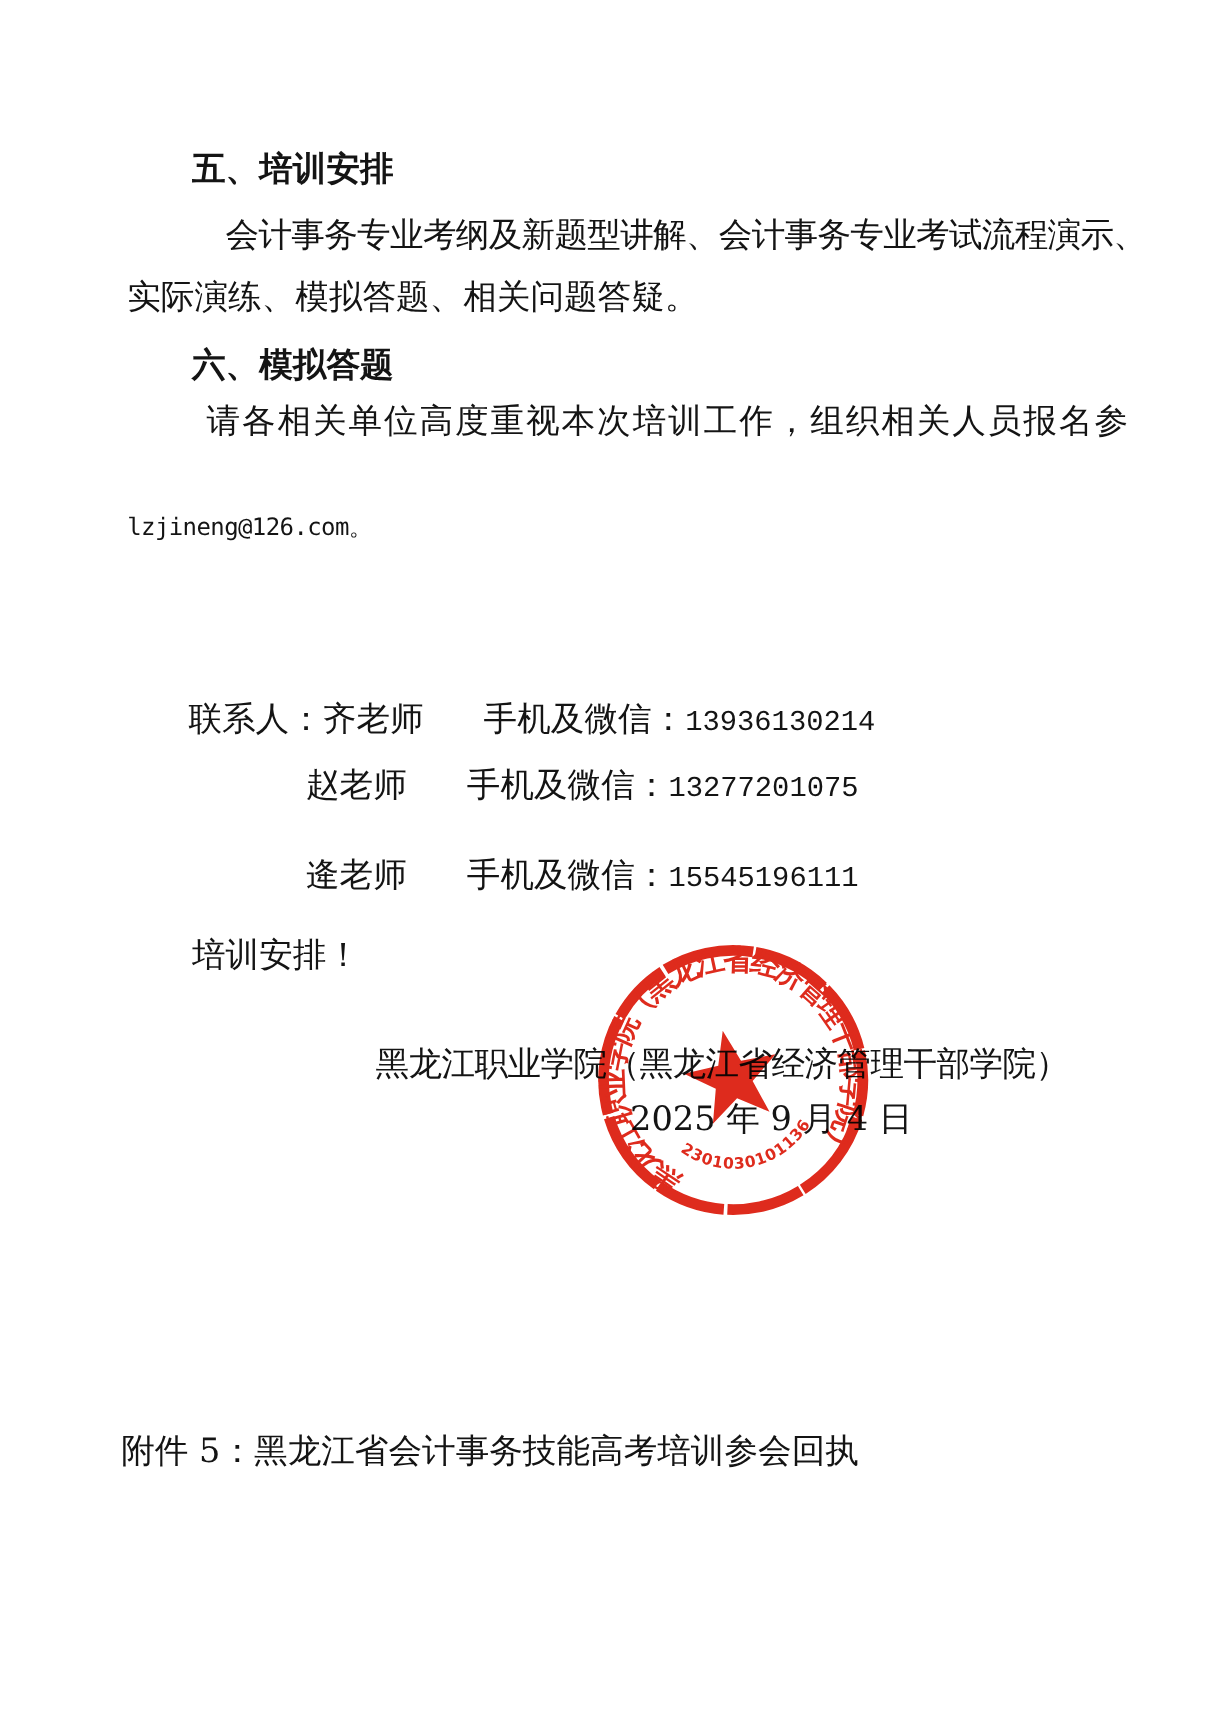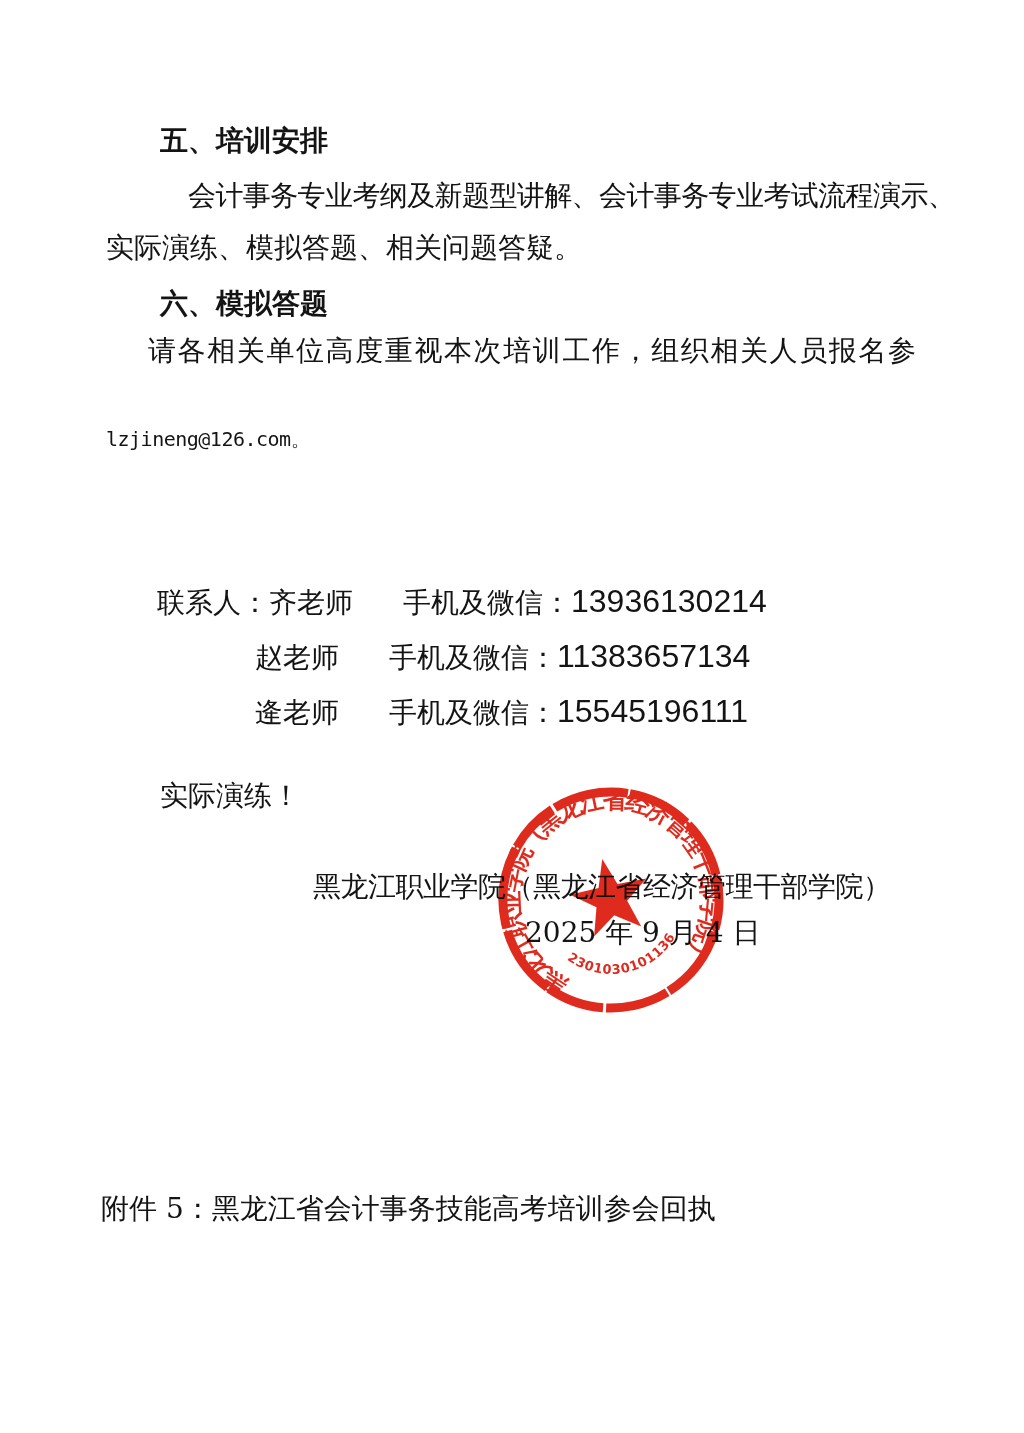--- a/index.html
+++ b/index.html
@@ -4,21 +4,21 @@
 <style>
   html,body { margin:0; padding:0; background:#ffffff; }
   .page {
     position:relative; width:1024px; height:1433px; background:#ffffff;
     font-family:"DejaVu Serif","Liberation Serif",serif;
     color:#141414; overflow:hidden;padding-left:16px;
   }
   .line { position:absolute; white-space:nowrap; font-size:28px; line-height:1.1; }
   .h { font-weight:bold; }
   .email { font-family:"DejaVu Sans Mono","Liberation Mono",monospace; font-size:20px; letter-spacing:-0.5px; }
-  .num { font-family:Liberation Sans, sans-serif; font-size:32px; }
+  .num { font-family:Liberation Mono, monospace; font-size:24px; }
   .gap { display:inline-block; width:50px; }
   .seal {
     position:absolute; left:488px; top:777px; width:246px; height:246px;
     mix-blend-mode:multiply; opacity:0.95;
   }
   .seal-ring-text { font-family:"DejaVu Serif","Liberation Serif",serif; font-size:24px; font-weight:bold; letter-spacing:-2.5px; }
   .seal-serial { font-family:"DejaVu Sans","Liberation Sans",sans-serif; font-size:13px; font-weight:bold; letter-spacing:0.6px; }
 </style>
 </head>
 <body>
@@ -26,38 +26,38 @@
 <div class="page">
 
   <div class="line h" style="left:160px;top:126px">五、培训安排</div>
 
   <div class="line" style="left:106px;top:233px">实际演练、模拟答题、相关问题答疑。</div>
 
   <div class="line" style="left:188px;top:181px;letter-spacing:-0.6px">会计事务专业考纲及新题型讲解、会计事务专业考试流程演示、</div>
 
   <div class="line h" style="left:160px;top:289px">六、模拟答题</div>
 
-  <div class="line" style="left:148px;top:336px;letter-spacing:1.6px">请各相关单位高度重视本次培训工作，组织相关人员报名参</div>
+  <div class="line" style="left:172px;top:336px;letter-spacing:1.6px">请各相关单位高度重视本次培训工作，组织相关人员报名参</div>
 
 
   <div class="line email" style="left:106px;top:428px">lzjineng@126.com。</div>
 
   <div class="line" style="left:157px;top:584px">
     <span>联系人：</span><span>齐老师</span><span class="gap"></span><span>手机及微信：</span><span class="num">13936130214</span>
   </div>
 
   <div class="line" style="left:255px;top:639px">
-    <span>赵老师</span><span class="gap"></span><span>手机及微信：</span><span class="num">11383657134</span>
+    <span>赵老师</span><span class="gap"></span><span>手机及微信：</span><span class="num">13277201075</span>
   </div>
 
-  <div class="line" style="left:255px;top:694px">
+  <div class="line" style="left:255px;top:714px">
     <span>逄老师</span><span class="gap"></span><span>手机及微信：</span><span class="num">15545196111</span>
   </div>
 
-  <div class="line" style="left:160px;top:781px">实际演练！</div>
+  <div class="line" style="left:160px;top:781px">培训安排！</div>
 
   <div class="line" style="left:313px;top:872px;letter-spacing:-0.5px">黑龙江职业学院（黑龙江省经济管理干部学院）</div>
 
   <div class="line" style="left:525px;top:918px">2025 年 9 月 4 日</div>
 
   <div class="line" style="left:101px;top:1194px">附件 5：黑龙江省会计事务技能高考培训参会回执</div>
 
   <svg class="seal" viewBox="0 0 246 246">
     <defs>
       <path id="sealTopArc" d="M 63.9 193.5 A 92 92 0 0 1 123 31 A 92 92 0 0 1 182.1 193.5" fill="none"></path>

